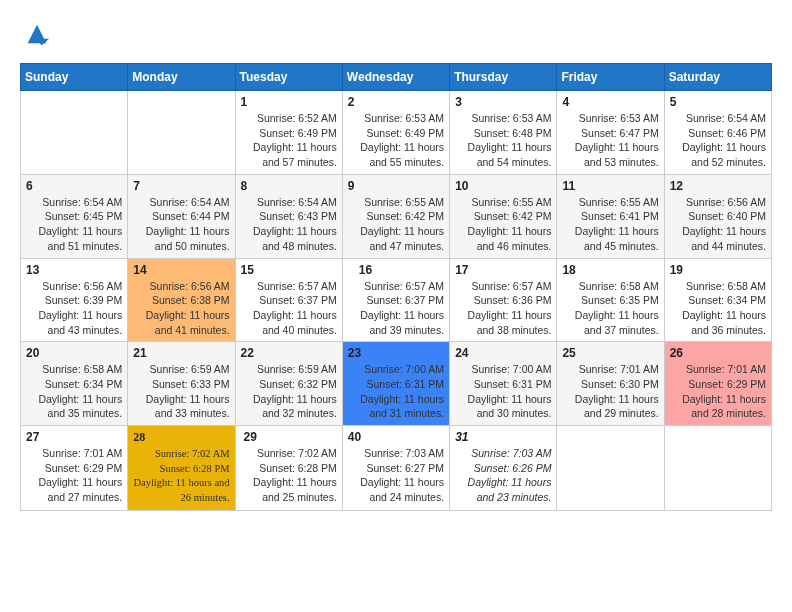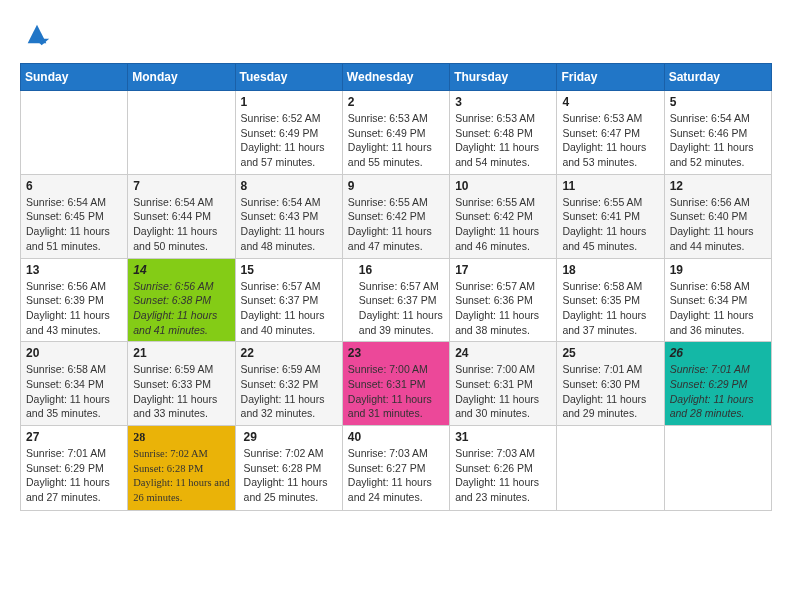--- a/index.html
+++ b/index.html
@@ -82,20 +82,21 @@
       font-size: 12px;
       font-weight: bold;
       color: #222;
       display: block;
       margin-bottom: 2px;
     }
     .day-info {
       color: #333;
       font-size: 10.5px;
       line-height: 1.4;
+      text-align: right;
     }
     .empty-cell {
       background: #fff !important;
     }
   </style>
 </head>
 <body>
 
 <div class="container">
   <div class="header">
@@ -184,21 +185,21 @@
           <td style="background: rgb(245, 245, 245);">
             <span class="day-number">12</span>
             <div class="day-info">Sunrise: 6:56 AM<br>Sunset: 6:40 PM<br>Daylight: 11 hours and 44 minutes.</div>
           </td>
         </tr>
         <tr>
           <td style="background: rgb(255, 255, 255);">
             <span class="day-number">13</span>
             <div class="day-info">Sunrise: 6:56 AM<br>Sunset: 6:39 PM<br>Daylight: 11 hours and 43 minutes.</div>
           </td>
-          <td style="background: #84cc16; font-style: italic;">
+          <td style="background: #fdba74;">
             <span class="day-number">14</span>
             <div class="day-info">Sunrise: 6:56 AM<br>Sunset: 6:38 PM<br>Daylight: 11 hours and 41 minutes.</div>
           </td>
           <td style="background: rgb(255, 255, 255);">
             <span class="day-number">15</span>
             <div class="day-info">Sunrise: 6:57 AM<br>Sunset: 6:37 PM<br>Daylight: 11 hours and 40 minutes.</div>
           </td>
           <td style="background: rgb(255, 255, 255); padding-left: 16px;">
             <span class="day-number">16</span>
             <div class="day-info">Sunrise: 6:57 AM<br>Sunset: 6:37 PM<br>Daylight: 11 hours and 39 minutes.</div>
@@ -222,33 +223,33 @@
             <div class="day-info">Sunrise: 6:58 AM<br>Sunset: 6:34 PM<br>Daylight: 11 hours and 35 minutes.</div>
           </td>
           <td style="background: rgb(245, 245, 245);">
             <span class="day-number">21</span>
             <div class="day-info">Sunrise: 6:59 AM<br>Sunset: 6:33 PM<br>Daylight: 11 hours and 33 minutes.</div>
           </td>
           <td style="background: rgb(245, 245, 245);">
             <span class="day-number">22</span>
             <div class="day-info">Sunrise: 6:59 AM<br>Sunset: 6:32 PM<br>Daylight: 11 hours and 32 minutes.</div>
           </td>
-          <td style="background: #ec4899;">
+          <td style="background: #3b82f6;">
             <span class="day-number">23</span>
             <div class="day-info">Sunrise: 7:00 AM<br>Sunset: 6:31 PM<br>Daylight: 11 hours and 31 minutes.</div>
           </td>
           <td style="background: rgb(245, 245, 245);">
             <span class="day-number">24</span>
             <div class="day-info">Sunrise: 7:00 AM<br>Sunset: 6:31 PM<br>Daylight: 11 hours and 30 minutes.</div>
           </td>
           <td style="background: rgb(245, 245, 245);">
             <span class="day-number">25</span>
             <div class="day-info">Sunrise: 7:01 AM<br>Sunset: 6:30 PM<br>Daylight: 11 hours and 29 minutes.</div>
           </td>
-          <td style="background: #14b8a6; font-style: italic;">
+          <td style="background: #fca5a5;">
             <span class="day-number">26</span>
             <div class="day-info">Sunrise: 7:01 AM<br>Sunset: 6:29 PM<br>Daylight: 11 hours and 28 minutes.</div>
           </td>
         </tr>
         <tr>
           <td style="background: rgb(255, 255, 255);">
             <span class="day-number">27</span>
             <div class="day-info">Sunrise: 7:01 AM<br>Sunset: 6:29 PM<br>Daylight: 11 hours and 27 minutes.</div>
           </td>
           <td style="background: #eab308; font-family: Liberation Serif, serif;">
@@ -256,21 +257,21 @@
             <div class="day-info">Sunrise: 7:02 AM<br>Sunset: 6:28 PM<br>Daylight: 11 hours and 26 minutes.</div>
           </td>
           <td style="background: rgb(255, 255, 255); padding-left: 8px;">
             <span class="day-number">29</span>
             <div class="day-info">Sunrise: 7:02 AM<br>Sunset: 6:28 PM<br>Daylight: 11 hours and 25 minutes.</div>
           </td>
           <td style="background: rgb(255, 255, 255);">
             <span class="day-number">40</span>
             <div class="day-info">Sunrise: 7:03 AM<br>Sunset: 6:27 PM<br>Daylight: 11 hours and 24 minutes.</div>
           </td>
-          <td style="background: rgb(255, 255, 255);">
+          <td style="background: rgb(255, 255, 255); font-style: italic;">
             <span class="day-number">31</span>
             <div class="day-info">Sunrise: 7:03 AM<br>Sunset: 6:26 PM<br>Daylight: 11 hours and 23 minutes.</div>
           </td>
           <td class="empty-cell"></td>
           <td class="empty-cell"></td>
         </tr>
       </tbody>
   </table>
 </div>
 

